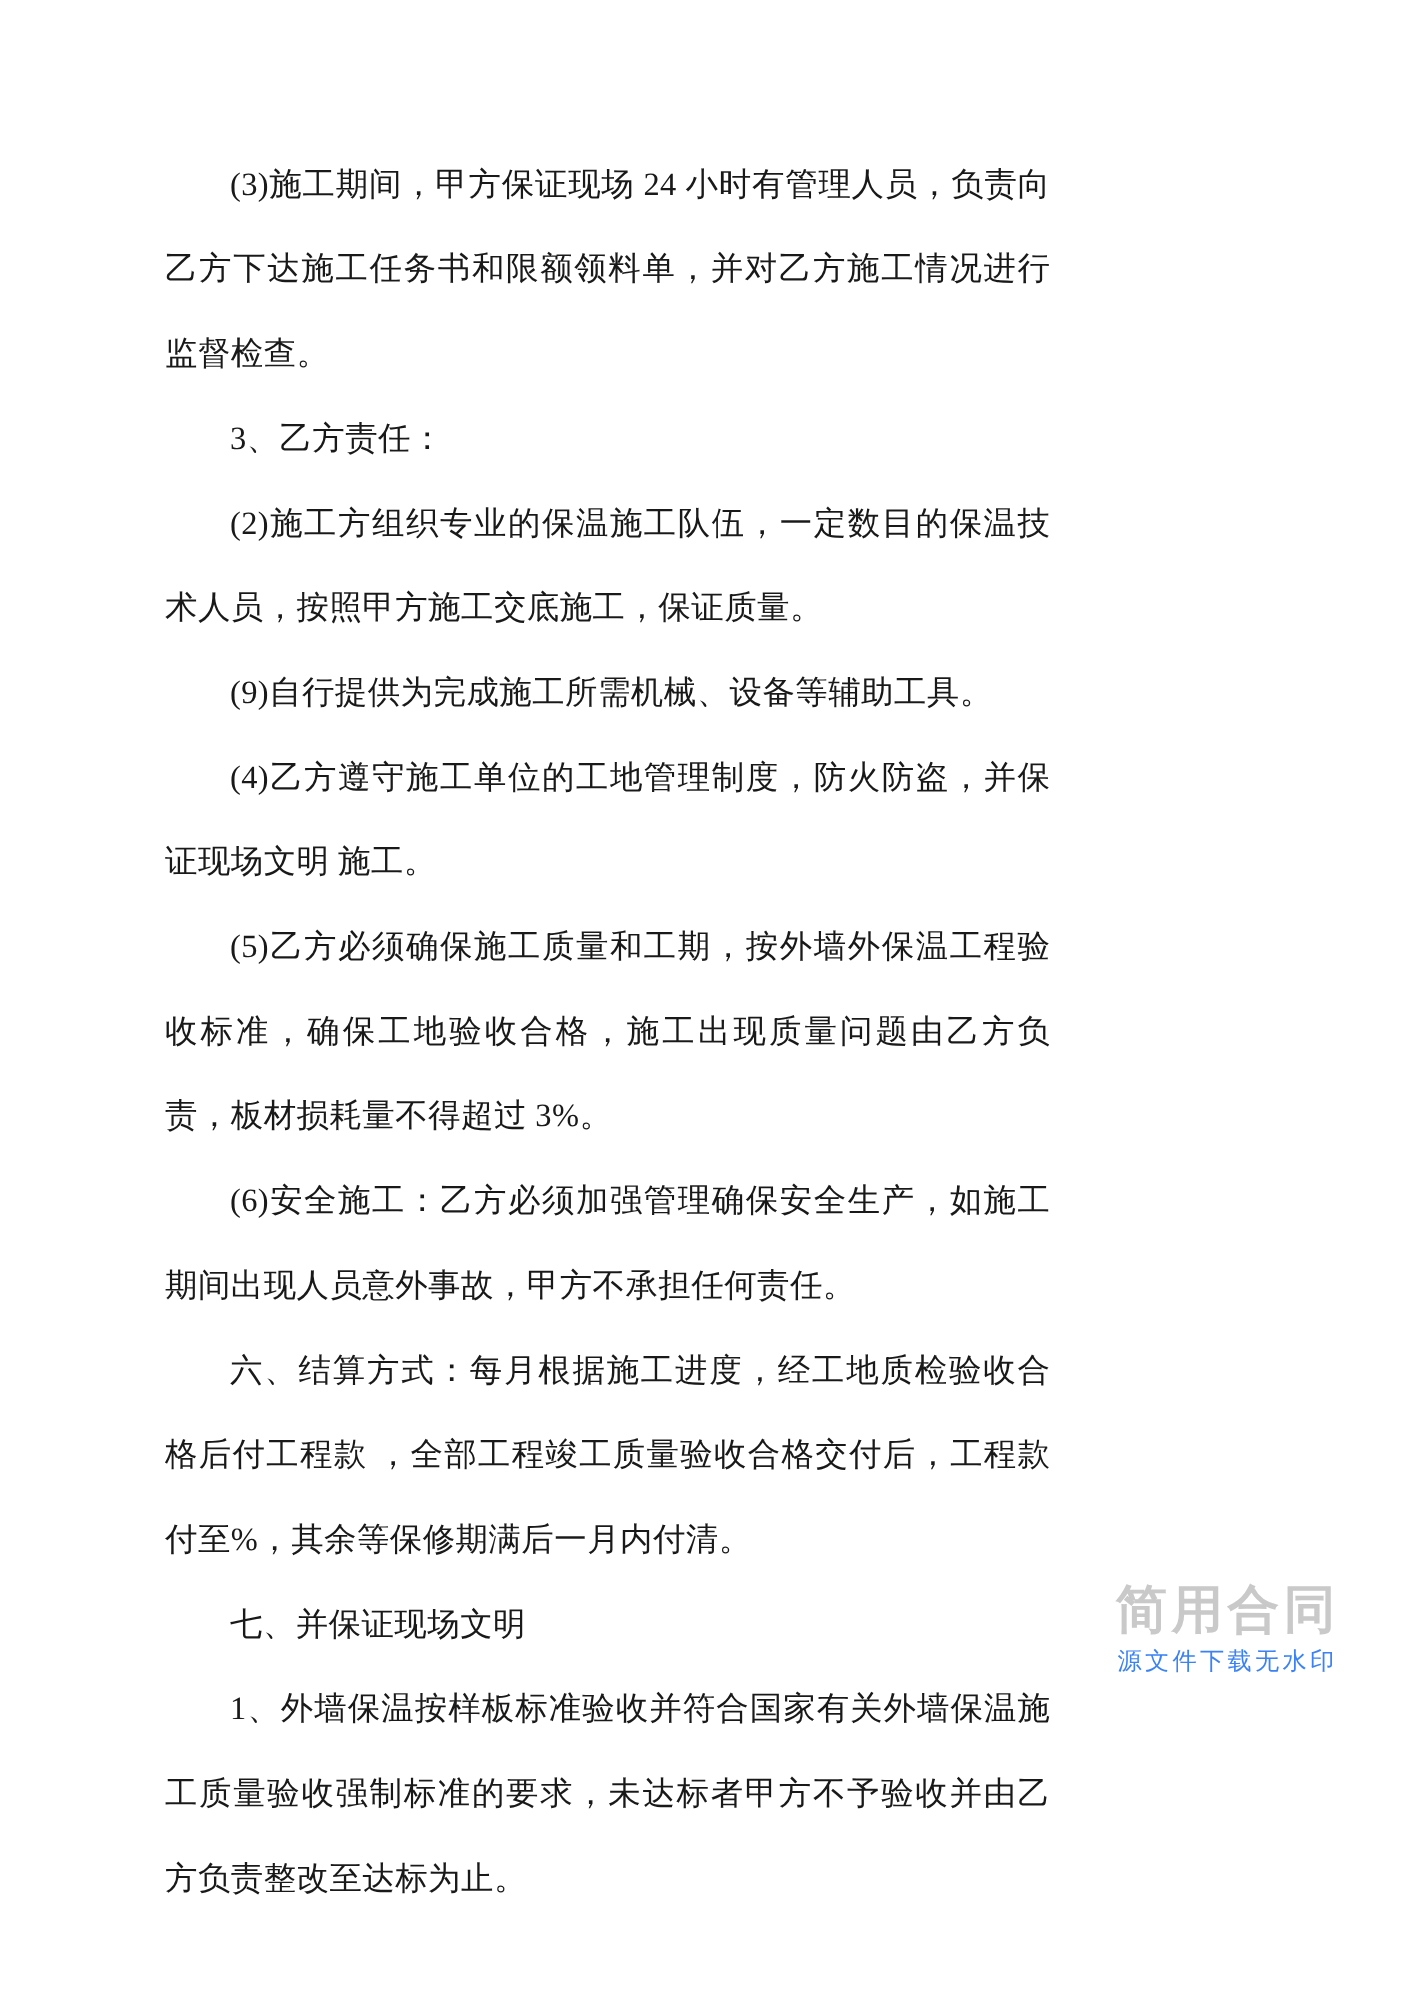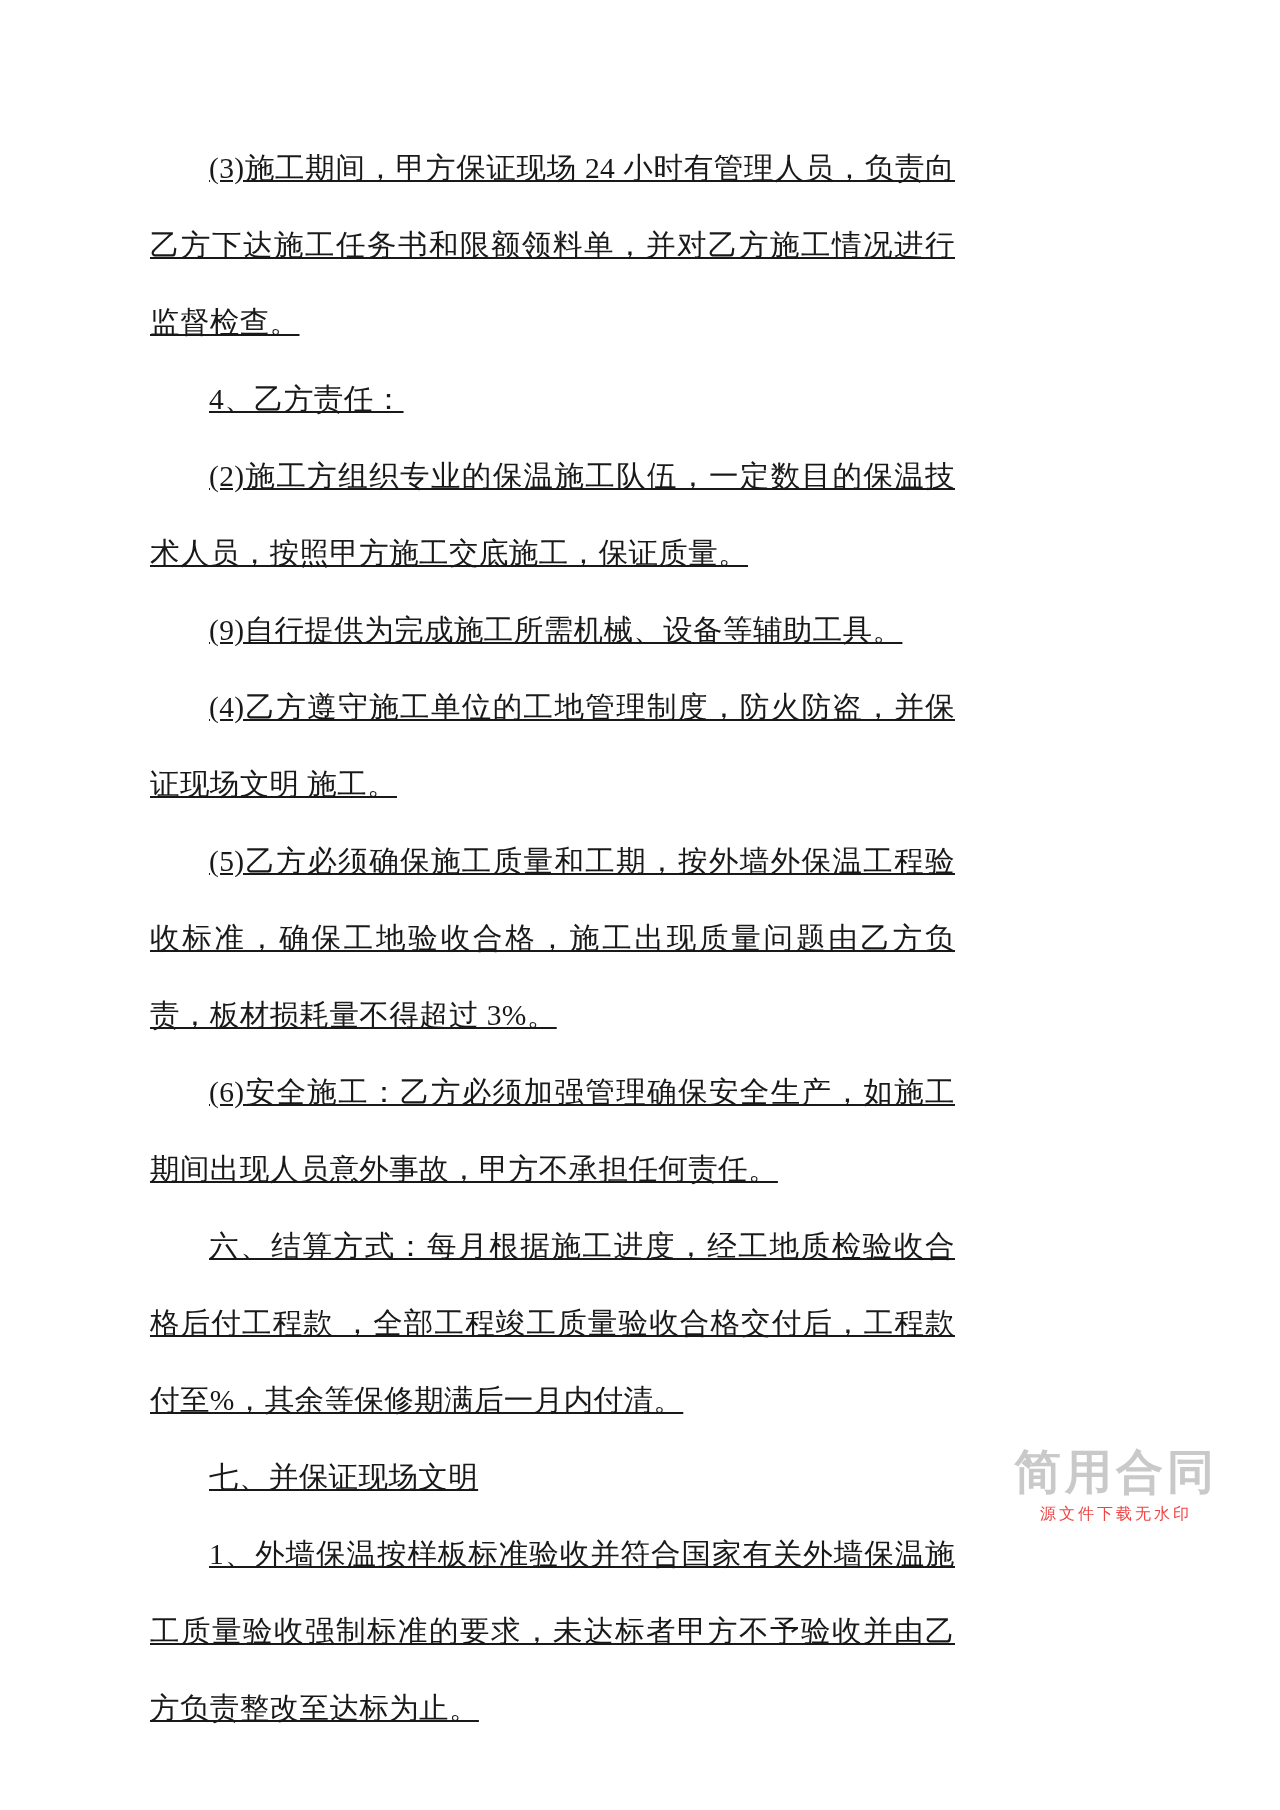--- a/index.html
+++ b/index.html
@@ -36,21 +36,20 @@
     color: #191919;
     letter-spacing: 0.4px;
     text-align: justify;
     text-justify: inter-ideograph;
     white-space: pre-wrap;
     word-break: break-all;
   }
 
   .para.indent {
     text-indent: 2em;
-    text-decoration: underline;
   }
 
   .blank-line {
     display: inline-block;
     width: 148px;
     border-bottom: 2px solid #191919;
     vertical-align: -4px;
     margin: 0 1px;
   }
 
@@ -67,37 +66,37 @@
     font-family: "Liberation Sans", "DejaVu Sans", sans-serif;
     font-size: 47px;
     font-weight: bold;
     letter-spacing: 4px;
     color: #c9c9c9;
     line-height: 1.08;
     white-space: nowrap;
   }
   #watermark .wm-sub {
     font-family: Liberation Sans, sans-serif;
-    font-size: 16px;
+    font-size: 22px;
     letter-spacing: 3px;
-    color: #ef4444;
+    color: #3b82f6;
     margin-top: 6px;
     white-space: nowrap;
   }
 </style>
 </head>
 <body>
 
 <div id="page">
 
   <div id="doc-body">
 
     <div class="para indent">(3)施工期间，甲方保证现场 24 小时有管理人员，负责向乙方下达施工任务书和限额领料单，并对乙方施工情况进行监督检查。</div>
 
-    <div class="para indent">4、乙方责任：</div>
+    <div class="para indent">3、乙方责任：</div>
 
     <div class="para indent">(2)施工方组织专业的保温施工队伍，一定数目的保温技术人员，按照甲方施工交底施工，保证质量。</div>
 
     <div class="para indent">(9)自行提供为完成施工所需机械、设备等辅助工具。</div>
 
 
     <div class="para indent">(4)乙方遵守施工单位的工地管理制度，防火防盗，并保证现场文明 施工。</div>
 
     <div class="para indent">(5)乙方必须确保施工质量和工期，按外墙外保温工程验收标准，确保工地验收合格，施工出现质量问题由乙方负责，板材损耗量不得超过 3%。</div>
 

